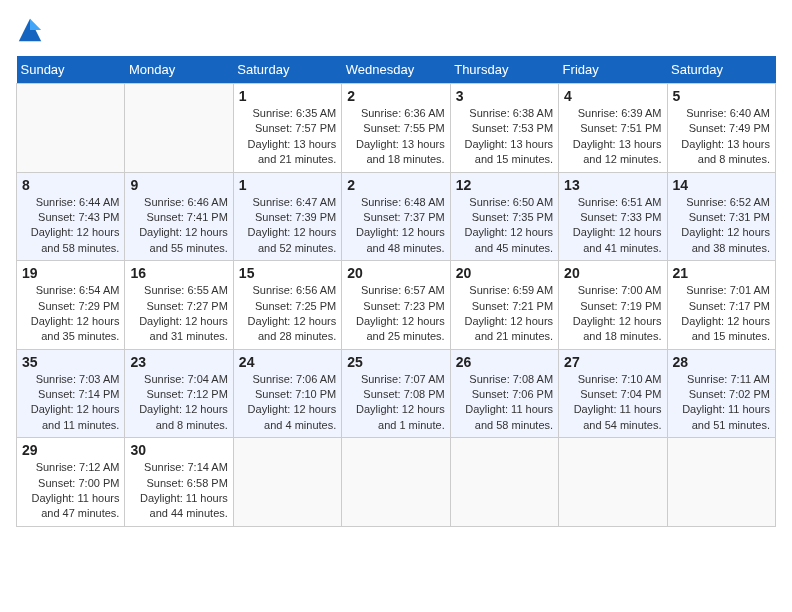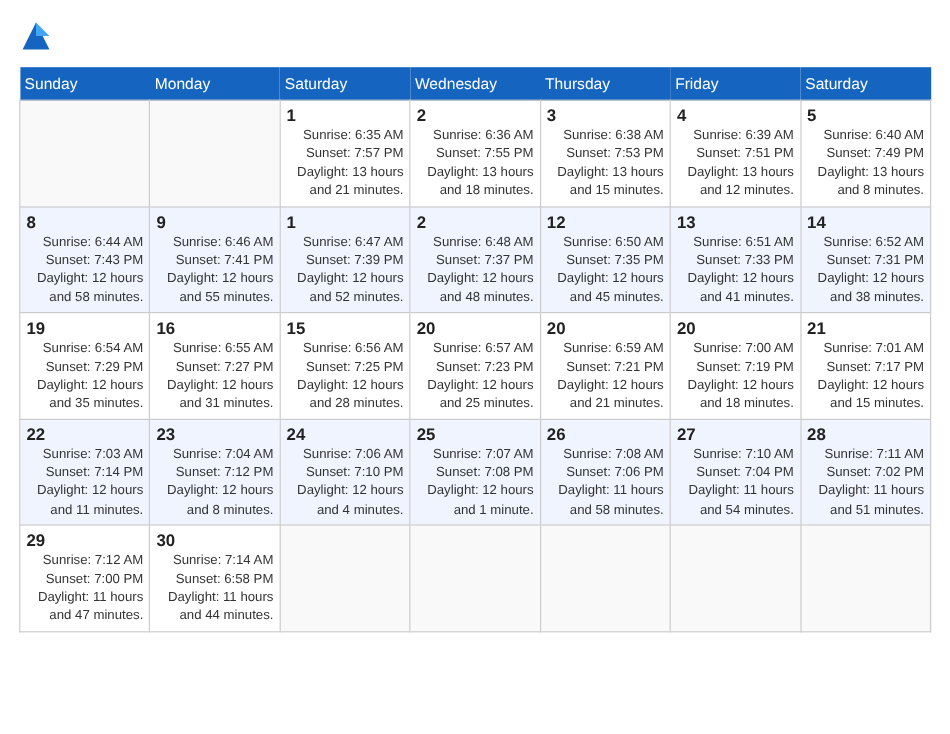--- a/index.html
+++ b/index.html
@@ -277,21 +277,21 @@
         <span class="day-number">21</span>
         <div class="day-info">
           Sunrise: 7:01 AM<br>
           Sunset: 7:17 PM<br>
           Daylight: 12 hours and 15 minutes.
         </div>
       </td>
       </tr>
       <tr>
         <td>
-        <span class="day-number">22</span>
+        <span class="day-number">35</span>
         <div class="day-info">
           Sunrise: 7:03 AM<br>
           Sunset: 7:14 PM<br>
           Daylight: 12 hours and 11 minutes.
         </div>
       </td>
         <td>
         <span class="day-number">23</span>
         <div class="day-info">
           Sunrise: 7:04 AM<br>

